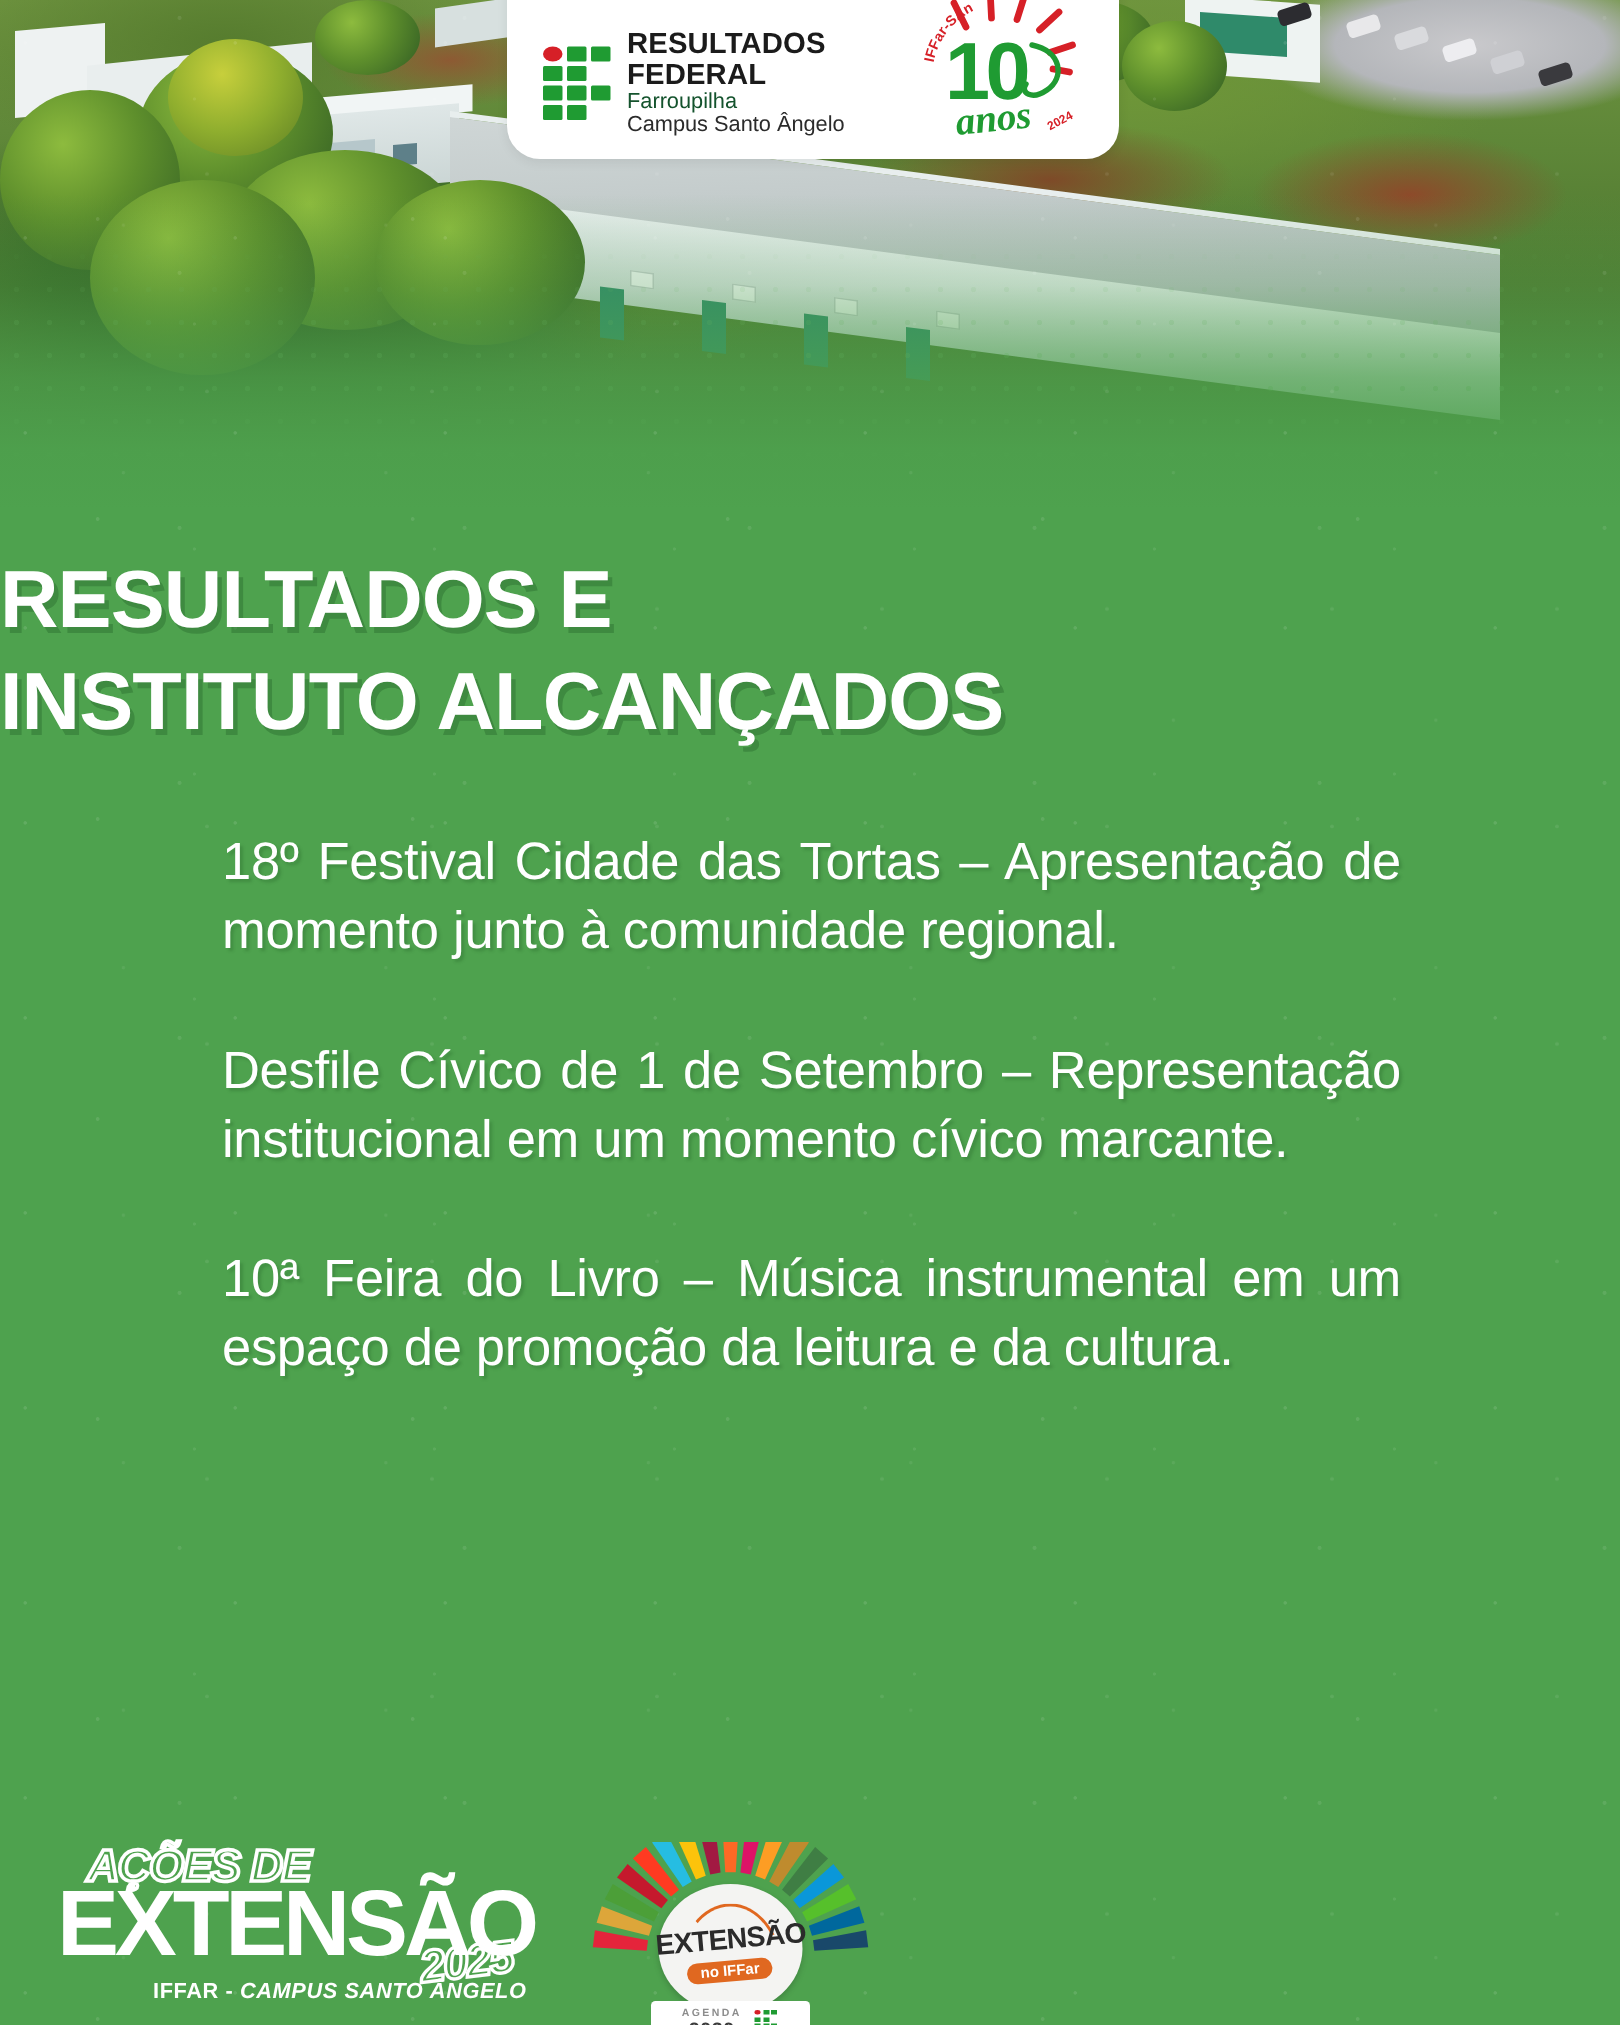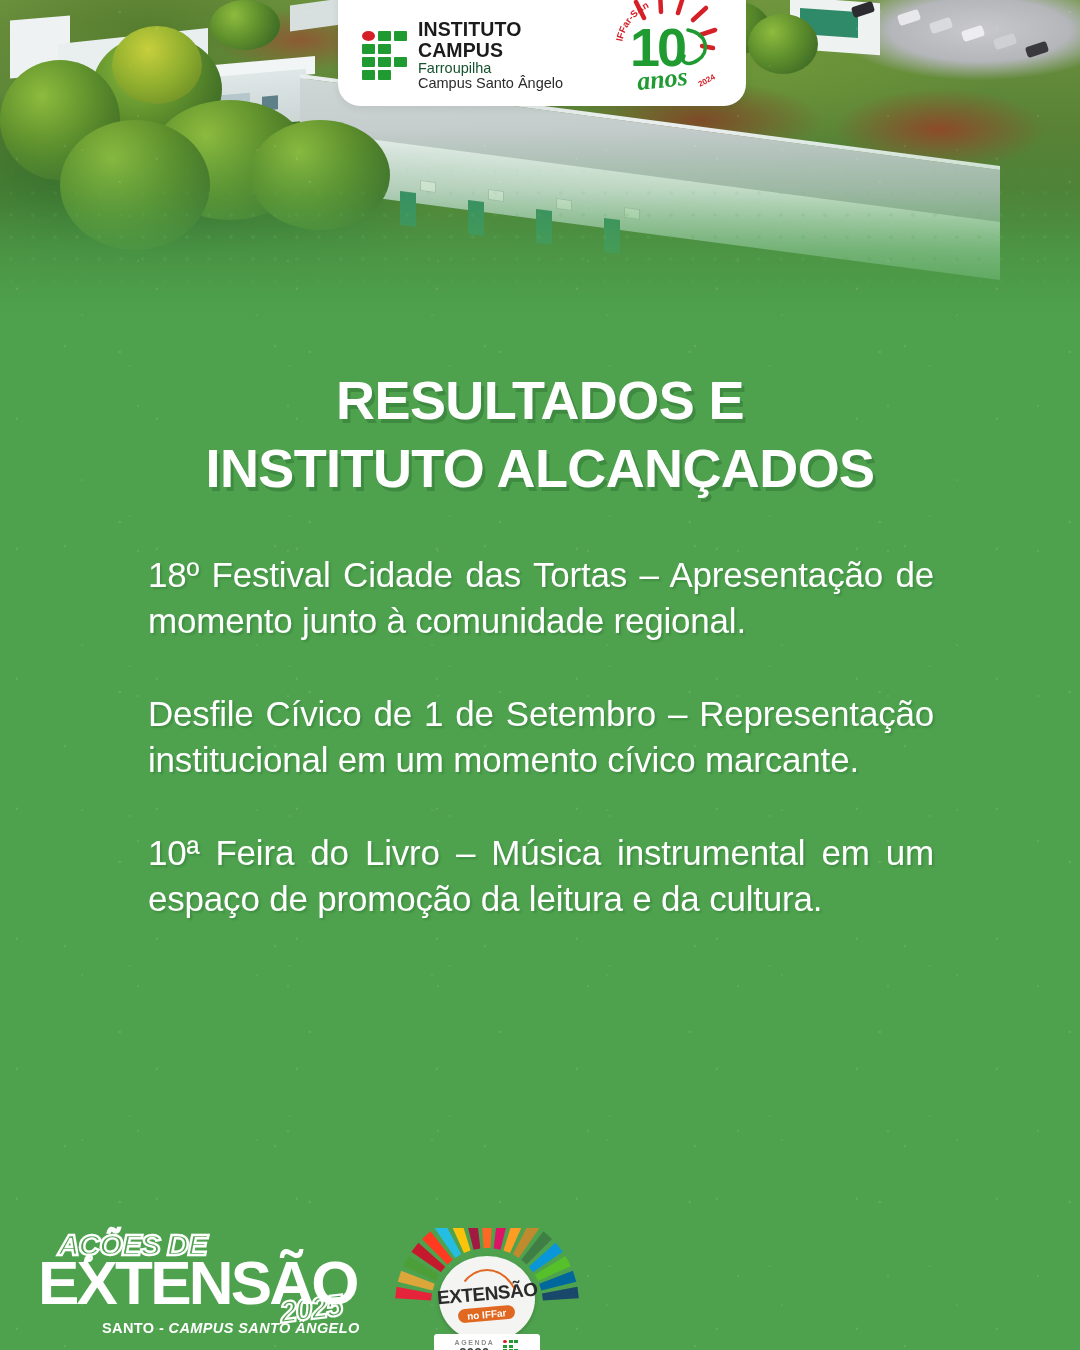--- a/index.html
+++ b/index.html
@@ -134,21 +134,20 @@
   .if-t1 { font-size:19.5px; font-weight:bold; color:#1b1b1b; letter-spacing:.1px; }
   .if-t2 { font-size:14.5px; color:#14532d; }
   .if-t3 { font-size:14.5px; color:#2b2b2b; }
 
   .anos-logo { position:relative; width:118px; height:104px; flex:0 0 auto; }
   .anos-svg { position:absolute; left:0; top:-2px; }
 
   
   .title-block {
     position:absolute; left:0; top:366px; width:1080px;
-    text-align:center;
     color:#ffffff;
     font-weight:bold;
     font-size:54px;
     line-height:1.26;
     letter-spacing:-0.6px;
     text-shadow:3px 4px 0 rgba(40,105,45,.42);
   }
   .title-block .l2 { display:block; }
 
   
@@ -310,21 +309,21 @@
           <i></i>
           <i class="off"></i>
         <i></i>
           <i></i>
           <i></i>
         <i></i>
           <i></i>
           <i class="off"></i>
       </div>
       <div class="if-text">
-        <div class="if-t1">INSTITUTO CAMPUS</div>
+        <div class="if-t1">RESULTADOS FEDERAL</div>
         <div class="if-t2">Farroupilha</div>
         <div class="if-t3">Campus Santo Ângelo</div>
       </div>
     </div>
 
     <div class="anos-logo">
       <svg class="anos-svg" width="118" height="112" viewBox="0 0 118 112">
 
         <g stroke="#D62027" stroke-width="4.5" stroke-linecap="round">
           <line x1="22" y1="16" x2="30" y2="32"></line>
@@ -357,21 +356,21 @@
   <div class="body-block">
     <p class="para">18º Festival Cidade das Tortas – Apresentação de momento junto à comunidade regional.</p>
     <p class="para">Desfile Cívico de 1 de Setembro – Representação institucional em um momento cívico marcante.</p>
     <p class="para">10ª Feira do Livro – Música instrumental em um espaço de promoção da leitura e da cultura.</p>
   </div>
 
   <div class="ext-lockup">
     <div class="ext-acoes">AÇÕES DE</div>
     <div class="ext-big">EXTENSÃO</div>
     <div class="ext-year">2025</div>
-    <div class="ext-sub"><span>SANTO - </span><em>CAMPUS SANTO ÂNGELO</em></div>
+    <div class="ext-sub"><span>IFFAR - </span><em>CAMPUS SANTO ÂNGELO</em></div>
   </div>
 
   <div class="sdg-emblem">
     <svg width="198" height="120" viewBox="0 0 198 120">
       <g id="sdg-ring" transform="translate(99,76)">
           <polygon points="-55.89,-3.52 -91.82,-5.78 -90.38,-17.16 -55.02,-10.45" fill="#E5243B"></polygon>
           <polygon points="-54.35,-13.50 -89.29,-22.18 -85.83,-33.13 -52.24,-20.17" fill="#DDA63A"></polygon>
           <polygon points="-51.04,-23.05 -83.85,-37.87 -78.48,-48.01 -47.77,-29.23" fill="#4C9F38"></polygon>
           <polygon points="-46.06,-31.85 -75.67,-52.32 -68.57,-61.34 -41.74,-37.33" fill="#C5192D"></polygon>
           <polygon points="-39.59,-39.61 -65.04,-65.07 -56.43,-72.66 -34.35,-44.23" fill="#FF3A21"></polygon>

